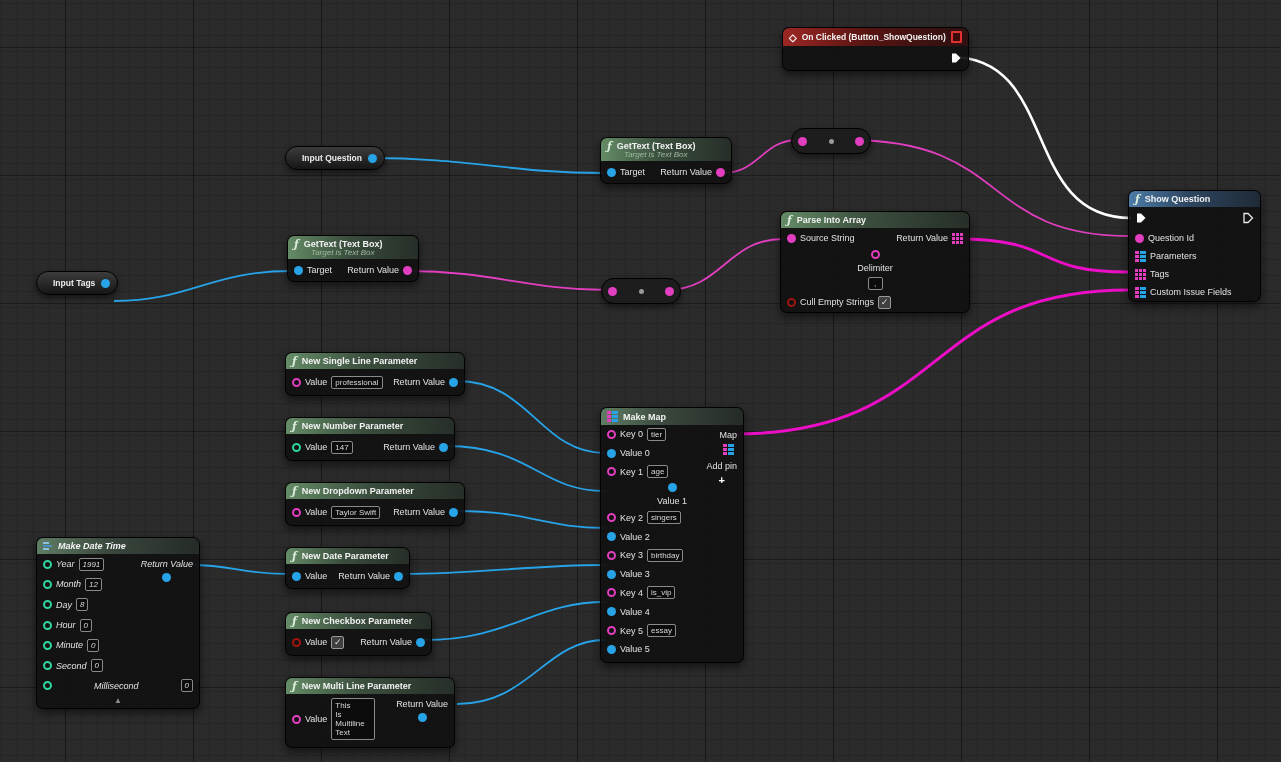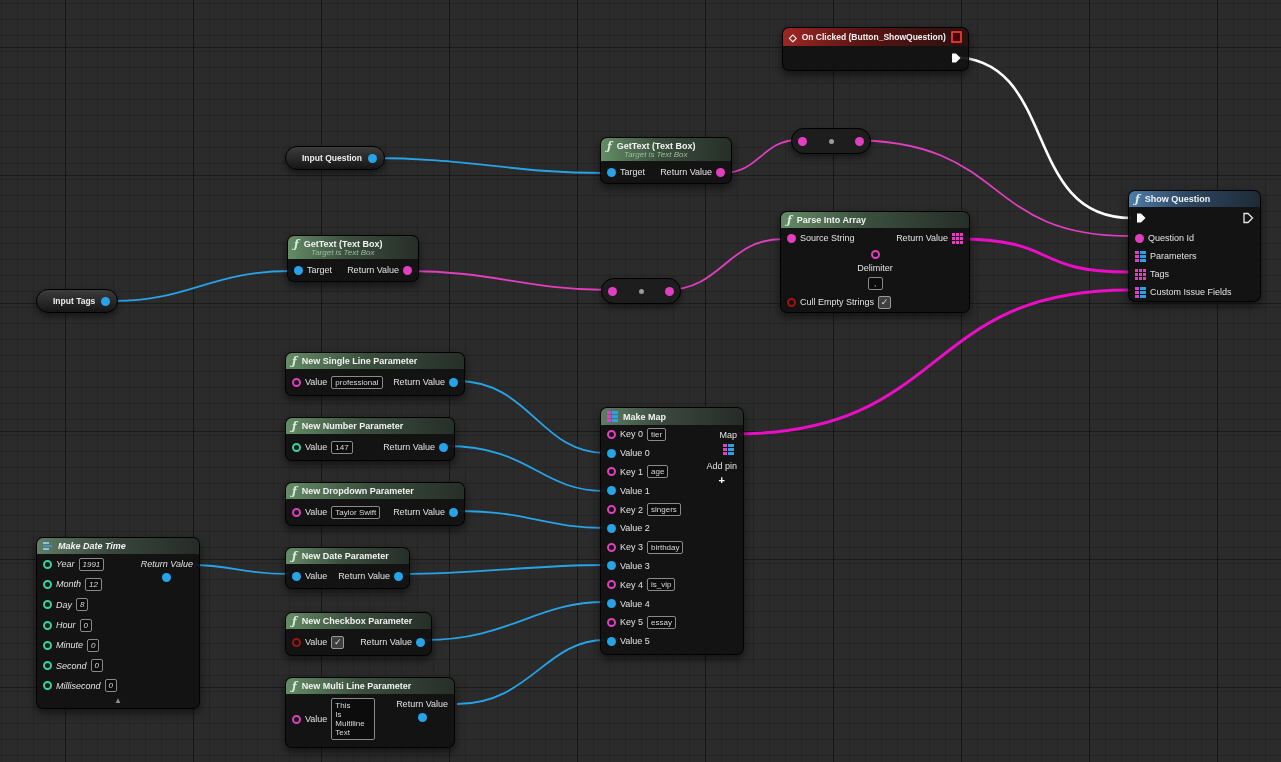--- a/index.html
+++ b/index.html
@@ -263,21 +263,21 @@
           <span class="pin p-blue"></span>
           <span class="lbl">Target</span>
         </span>
       <span class="pg">
           <span class="lbl">Return Value</span>
           <span class="pin p-pink"></span>
         </span>
     </div>
   </div>
 
-  <div class="varpill" style="left:36px;top:289px;">
+  <div class="varpill" style="left:36px;top:271px;">
     <span>Input Tags</span>
     <span class="pin p-blue"></span>
   </div>
 
   <div class="reroute" style="left:601px;top:278px;">
     <span class="pin p-pink"></span>
     <span class="dot"></span>
     <span class="pin p-pink"></span>
   </div>
 
@@ -426,21 +426,21 @@
         </div>
       <div class="row" style="min-height:14.8px;">
           <span class="pin p-blue"></span>
           <span class="lbl">Value 0</span>
         </div>
       <div class="row" style="min-height:14.8px;">
           <span class="pin p-pink-h"></span>
           <span class="lbl">Key 1</span>
           <span class="valbox">age</span>
         </div>
-      <div class="row" style="min-height:14.8px;">
+      <div class="row" style="min-height:14.8px;flex-direction:column;">
           <span class="pin p-blue"></span>
           <span class="lbl">Value 1</span>
         </div>
       <div class="row" style="min-height:14.8px;">
           <span class="pin p-pink-h"></span>
           <span class="lbl">Key 2</span>
           <span class="valbox">singers</span>
         </div>
       <div class="row" style="min-height:14.8px;">
           <span class="pin p-blue"></span>
@@ -513,21 +513,21 @@
       <div class="row" style="min-height:16.3px;">
           <span class="pin p-green-h"></span>
           <span class="lbl">Minute</span>
           <span class="valbox">0</span>
         </div>
       <div class="row" style="min-height:16.3px;">
           <span class="pin p-green-h"></span>
           <span class="lbl">Second</span>
           <span class="valbox">0</span>
         </div>
-      <div class="row" style="min-height:16.3px;">
+      <div class="row" style="min-height:16.3px;justify-content:space-between;">
           <span class="pin p-green-h"></span>
           <span class="lbl">Millisecond</span>
           <span class="valbox">0</span>
         </div>
     </div>
     <div class="collapse">▲</div>
   </div>
 
 </div>
 

